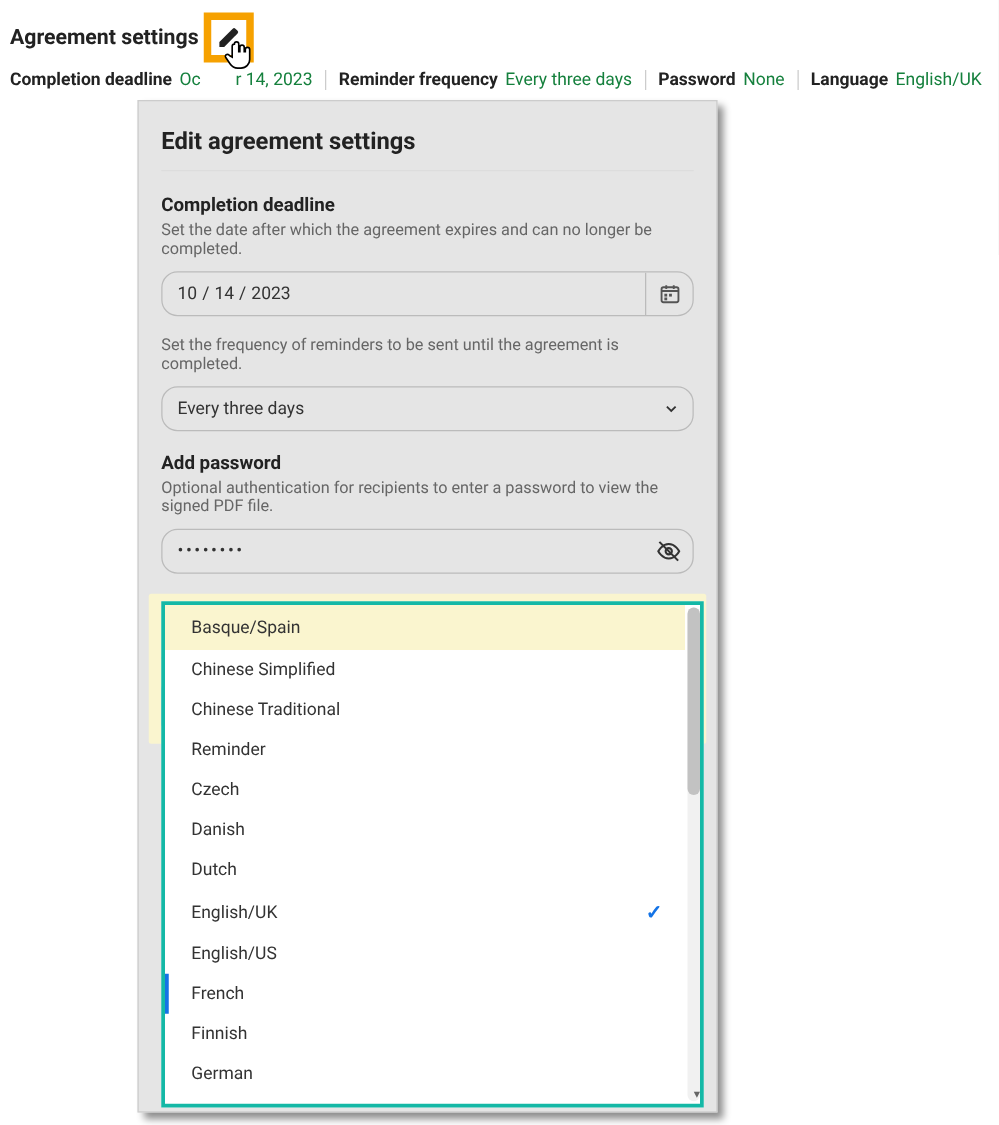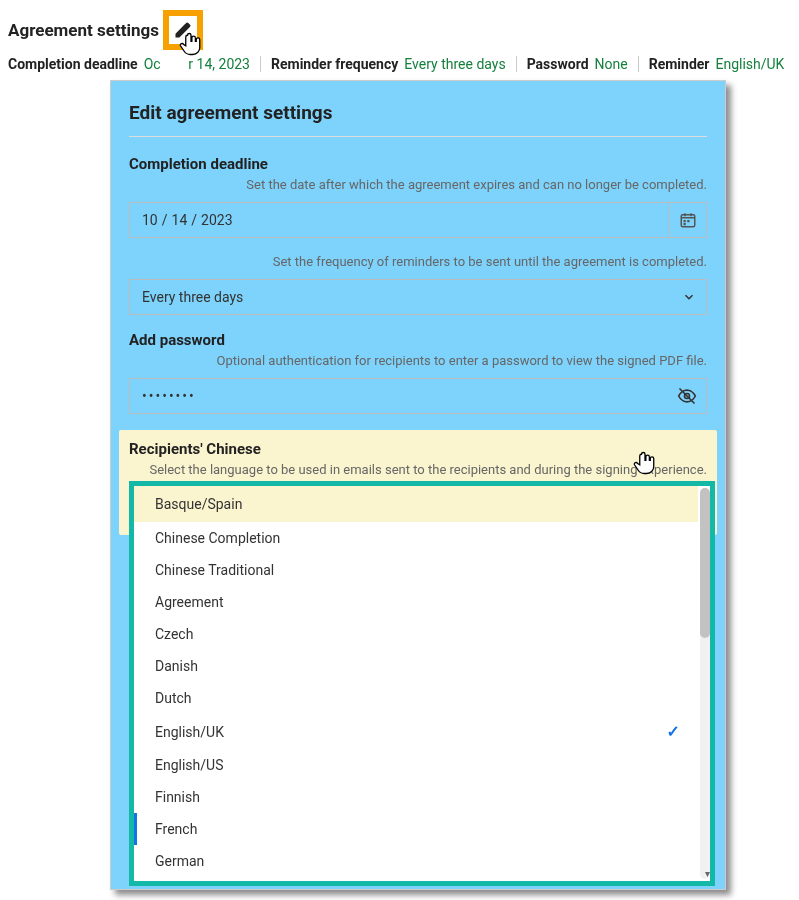--- a/index.html
+++ b/index.html
@@ -72,23 +72,23 @@
   }
   .summary-pair:first-child { padding-left: 0; }
   .summary-pair:last-child { border-right: none; }
   .summary-label { font-weight: 700; color: #222; white-space: nowrap; }
   .summary-value { color: #15803d; white-space: nowrap; }
 
   .modal {
     position: absolute;
     top: 80px;
     left: 110px;
-    width: 616px;
+    width: 464px;
     height: 810px;
-    background: #7dd3fc;
+    background: #e5e5e5;
     border: 1px solid #ccc;
     box-shadow: 5px 5px 6px rgba(0,0,0,0.45);
     padding: 20px 18px 0 18px;
     overflow: hidden;
   }
   .modal-title {
     font-size: 19px;
     font-weight: 700;
     color: #222;
     padding-bottom: 12px;
@@ -99,26 +99,25 @@
   .section-title {
     font-size: 15px;
     font-weight: 700;
     color: #222;
     margin-bottom: 4px;
   }
   .section-desc {
     font-size: 13px;
     color: #666;
     margin-bottom: 10px;
-    text-align: right;
   }
   .input-wrap {
     display: flex;
     border: 1px solid #bbb;
-    border-radius: 0;
+    border-radius: 13px;
     height: 36px;
     align-items: center;
     overflow: hidden;
   }
   .input-text {
     flex: 1;
     padding: 0 12px;
     font-size: 14px;
     color: #333;
     border: none;
@@ -171,21 +170,21 @@
     background: #fff;
     position: relative;
   }
   .dropdown {
     position: absolute;
     top: 400px;
     left: 18px;
     right: 10px;
     bottom: 3px;
     background: #fff;
-    border: 5px solid #14b8a6;
+    border: 3px solid #14b8a6;
     overflow: visible;
   }
   .dropdown-inner {
     position: absolute;
     top: 0; left: 0; right: 12px; bottom: 0;
     overflow: hidden;
   }
   .dropdown-item {
     padding: 8px 18px;
     font-size: 14px;
@@ -270,21 +269,21 @@
     </div>
     <div class="summary-pair">
       <span class="summary-label">Reminder frequency</span>
       <span class="summary-value">Every three days</span>
     </div>
     <div class="summary-pair">
       <span class="summary-label">Password</span>
       <span class="summary-value">None</span>
     </div>
     <div class="summary-pair">
-      <span class="summary-label">Reminder</span>
+      <span class="summary-label">Language</span>
       <span class="summary-value">English/UK</span>
     </div>
   </div>
 </div>
 
 <div class="modal">
   <div class="modal-title">Edit agreement settings</div>
 
   <div class="section">
     <div class="section-title">Completion deadline</div>
@@ -352,49 +351,49 @@
   </svg>
 
   <div class="dropdown">
     <div class="dropdown-inner" id="dropdown-list">
         <div class="dropdown-section-highlight">
           <div class="dropdown-item">
             <span>Basque/Spain</span>
           </div>
         </div>
         <div class="dropdown-item">
-          <span>Chinese Completion</span>
+          <span>Chinese Simplified</span>
         </div>
         <div class="dropdown-item">
           <span>Chinese Traditional</span>
         </div>
         <div class="dropdown-item">
-          <span>Agreement</span>
+          <span>Reminder</span>
         </div>
         <div class="dropdown-item">
           <span>Czech</span>
         </div>
         <div class="dropdown-item">
           <span>Danish</span>
         </div>
         <div class="dropdown-item">
           <span>Dutch</span>
         </div>
         <div class="dropdown-item">
           <span>English/UK</span>
           <span class="check-mark">✓</span>
         </div>
         <div class="dropdown-item">
           <span>English/US</span>
         </div>
-        <div class="dropdown-item">
-          <span>Finnish</span>
-        </div>
         <div class="dropdown-item highlight">
           <span>French</span>
+        </div>
+        <div class="dropdown-item">
+          <span>Finnish</span>
         </div>
         <div class="dropdown-item">
           <span>German</span>
         </div>
       </div>
     <div class="scrollbar-track">
       <div class="scrollbar-thumb"></div>
       <span class="scrollbar-arrow">▾</span>
     </div>
   </div>

